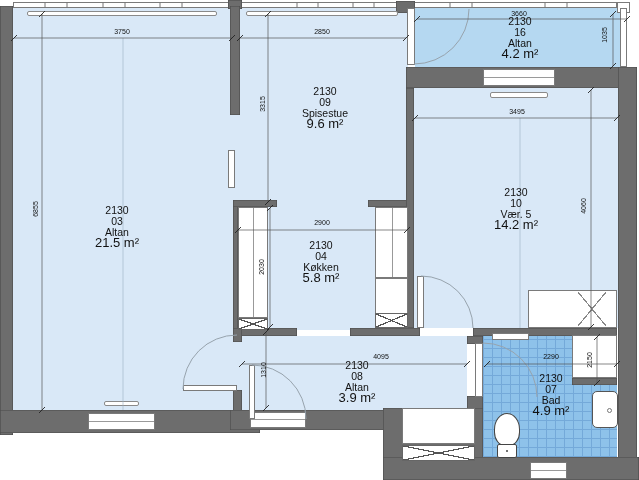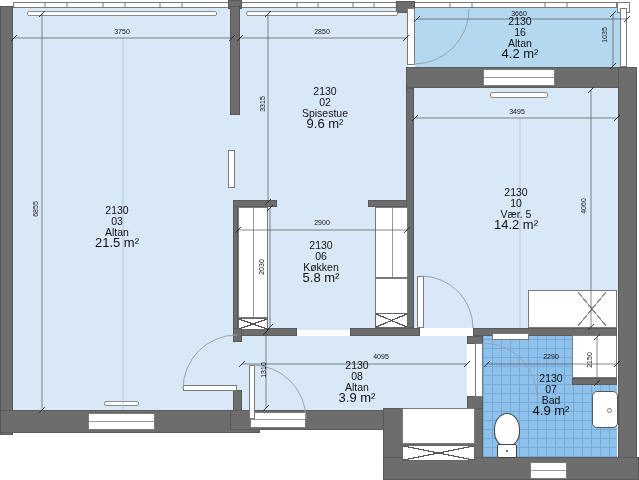--- a/index.html
+++ b/index.html
@@ -121,27 +121,27 @@
   </svg>
 
   <div class="rlabel" style="left:117px;top:205px">
     <div>2130</div>
     <div>03</div>
     <div>Altan</div>
     <div class="area">21.5 m²</div>
   </div>
   <div class="rlabel" style="left:325px;top:86px">
     <div>2130</div>
-    <div>02</div>
+    <div>09</div>
     <div>Spisestue</div>
     <div class="area">9.6 m²</div>
   </div>
   <div class="rlabel" style="left:321px;top:240px">
     <div>2130</div>
-    <div>06</div>
+    <div>04</div>
     <div>Køkken</div>
     <div class="area">5.8 m²</div>
   </div>
   <div class="rlabel" style="left:520px;top:16px">
     <div>2130</div>
     <div>16</div>
     <div>Altan</div>
     <div class="area">4.2 m²</div>
   </div>
   <div class="rlabel" style="left:516px;top:187px">

